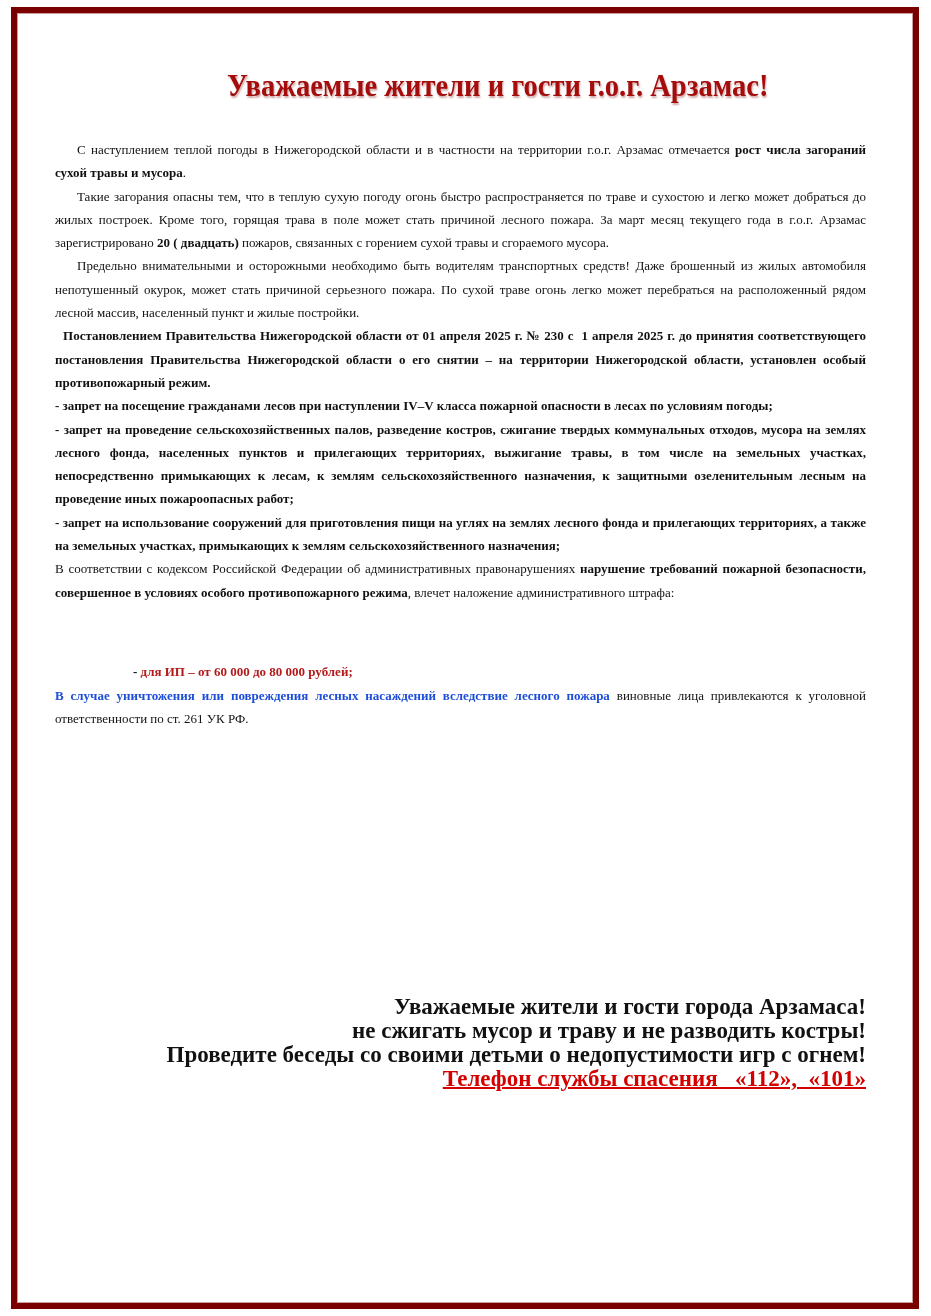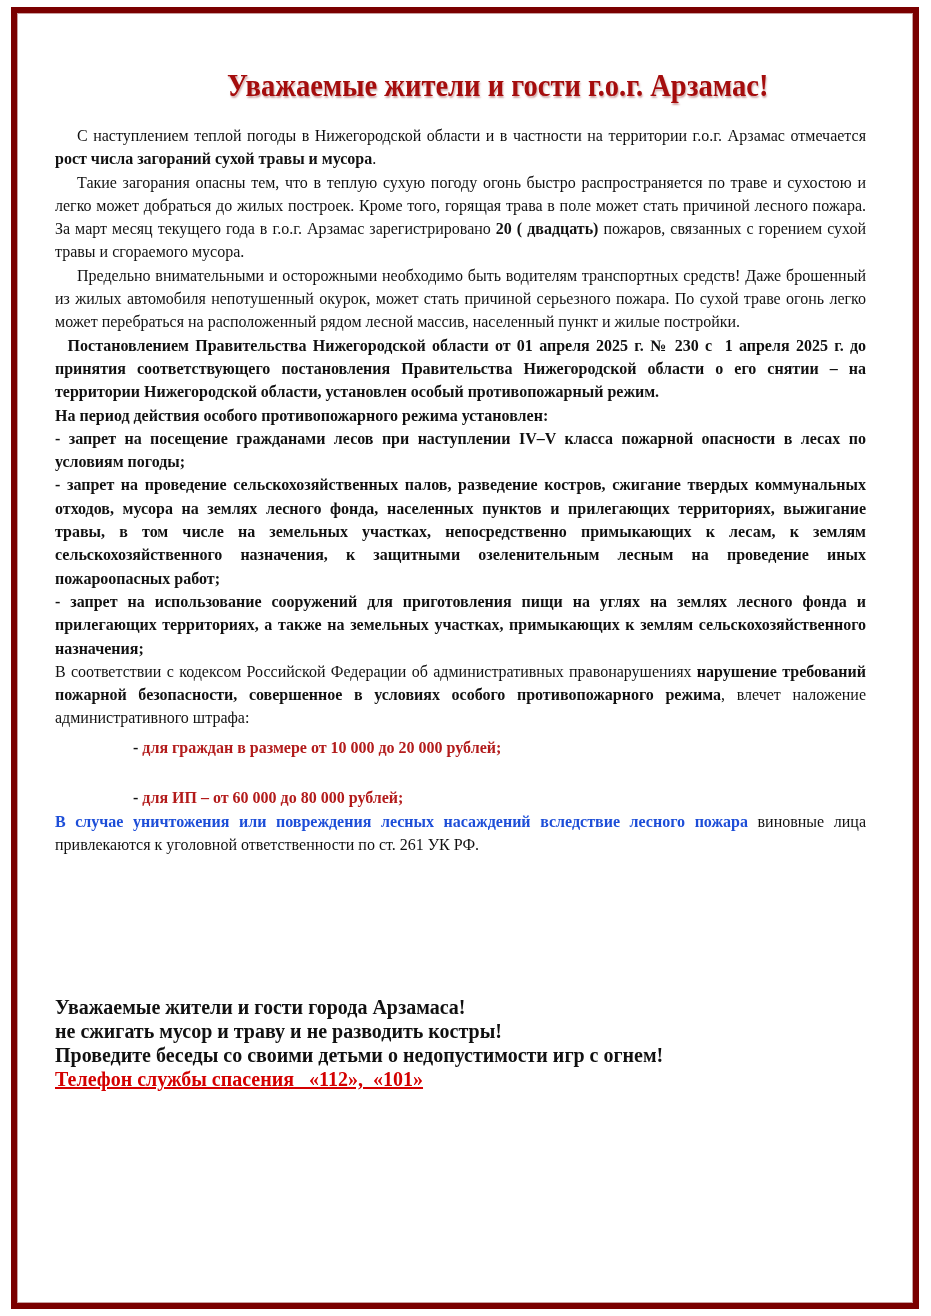--- a/index.html
+++ b/index.html
@@ -10,56 +10,55 @@
     background: #fff;
   }
   .title {
     position: absolute; left: 0; top: 68px; width: 931px; text-align: center;
     font-family: "Liberation Serif", serif; font-weight: bold; font-size: 31px;
     color: #a50d0d; text-shadow: 1px 2px 2px rgba(120,0,0,0.35);
     padding-left: 70px; box-sizing: border-box; letter-spacing: 0px;
     transform: scaleX(0.92); transform-origin: center;
   }
   .body {
-    position: absolute; left: 55px; top: 124px; width: 811px;
-    font-family: "Liberation Serif", serif; font-size: 16px; line-height: 23.3px;
+    position: absolute; left: 55px; top: 138px; width: 811px;
+    font-family: "Liberation Serif", serif; font-size: 13px; line-height: 23.3px;
     color: #111; text-align: justify;
   }
   .body p { margin: 0; }
   .ind { text-indent: 22px; }
   .b { font-weight: bold; }
   .reg { font-weight: bold; text-decoration-thickness: 2.5px; text-underline-offset: 3px; }
   .fines { margin: 5px 0 0 78px !important; font-weight: bold; color: #b31b1b; line-height: 25px; text-align: left; }
   .fines .dash { color: #111; }
   .red { color: #1d4ed8; font-weight: bold; }
   .closing {
-    position: absolute; left: 55px; top: 995px; width: 811px; text-align: left;
-    font-family: "Liberation Serif", serif; font-weight: bold; font-size: 20px; line-height: 24px; color: #111;
+    position: absolute; left: 55px; top: 995px; width: 811px; text-align: right;
+    font-family: "Liberation Serif", serif; font-weight: bold; font-size: 23px; line-height: 24px; color: #111;
   }
   .closing .phone { color: #d40000; text-decoration: underline; text-decoration-thickness: 2px; }
 </style>
 </head>
 <body>
 
 <div class="frame"></div>
 
 <div class="title">Уважаемые жители и гости г.о.г. Арзамас!</div>
 
 <div class="body">
   <p class="ind"><span>С наступлением теплой погоды в Нижегородской области  и в частности на территории г.о.г. Арзамас отмечается </span><span class="b">рост числа загораний сухой травы и мусора</span><span>.</span></p>
   <p class="ind"><span>Такие загорания опасны тем, что в теплую сухую погоду огонь быстро распространяется по траве и сухостою и легко может добраться до  жилых построек. Кроме того, горящая трава в поле может стать причиной лесного пожара. За март месяц текущего года в г.о.г. Арзамас зарегистрировано </span><span class="b">20 ( двадцать)</span><span> пожаров, связанных с горением сухой травы и сгораемого мусора.</span></p>
   <p class="ind">Предельно внимательными и осторожными необходимо быть водителям транспортных средств! Даже брошенный из жилых автомобиля непотушенный окурок, может стать причиной серьезного пожара. По сухой траве огонь легко может перебраться на расположенный рядом лесной массив, населенный пункт и жилые постройки.</p>
   <p class="reg" style="white-space:pre-wrap">  Постановлением Правительства Нижегородской области от 01 апреля 2025 г. № 230 с  1 апреля 2025 г. до принятия соответствующего постановления Правительства Нижегородской области о его снятии – на территории Нижегородской области, установлен особый противопожарный режим.</p>
-  <p class="reg">На период действия особого противопожарного режима установлен:</p>
   <p class="reg">- запрет на посещение гражданами лесов при наступлении IV–V класса пожарной опасности в лесах по условиям погоды;</p>
   <p class="reg">- запрет на проведение сельскохозяйственных палов, разведение костров, сжигание твердых коммунальных отходов, мусора на землях лесного фонда, населенных пунктов и прилегающих территориях, выжигание травы, в том числе на земельных участках, непосредственно примыкающих к лесам, к землям сельскохозяйственного назначения, к защитными озеленительным лесным на проведение иных пожароопасных работ;</p>
   <p class="reg">- запрет на использование сооружений для приготовления пищи на углях на землях лесного фонда и прилегающих территориях, а также на земельных участках, примыкающих к землям сельскохозяйственного назначения;</p>
   <p><span>В соответствии с кодексом Российской Федерации об административных правонарушениях </span><span class="b">нарушение требований пожарной безопасности, совершенное в условиях особого противопожарного режима</span><span>, влечет наложение административного штрафа:</span></p>
   <p class="fines">
-    <span><span class="dash">- </span><span>для граждан в размере от 10 000 до 20 000 рублей;</span></span><br>
+    <br>
     <br>
     <span><span class="dash">- </span><span>для ИП – от 60 000 до 80 000 рублей;</span></span><br>
   </p>
   <p><span class="red">В случае уничтожения или повреждения лесных насаждений вследствие лесного пожара</span><span> виновные лица привлекаются к уголовной ответственности по ст. 261 УК РФ.</span></p>
 </div>
 
 <div class="closing">
   <div>Уважаемые жители и гости города Арзамаса!</div>
   <div>не сжигать мусор и траву и не разводить костры!</div>
   <div>Проведите беседы со своими детьми о недопустимости игр с огнем!</div>

